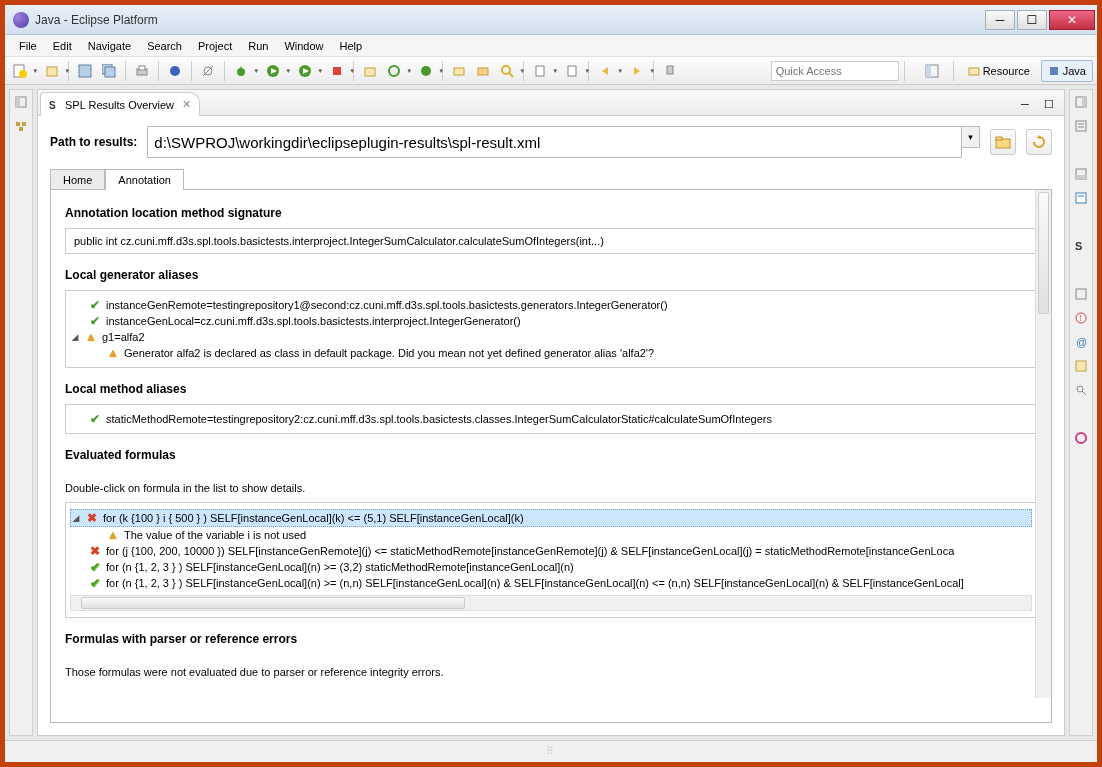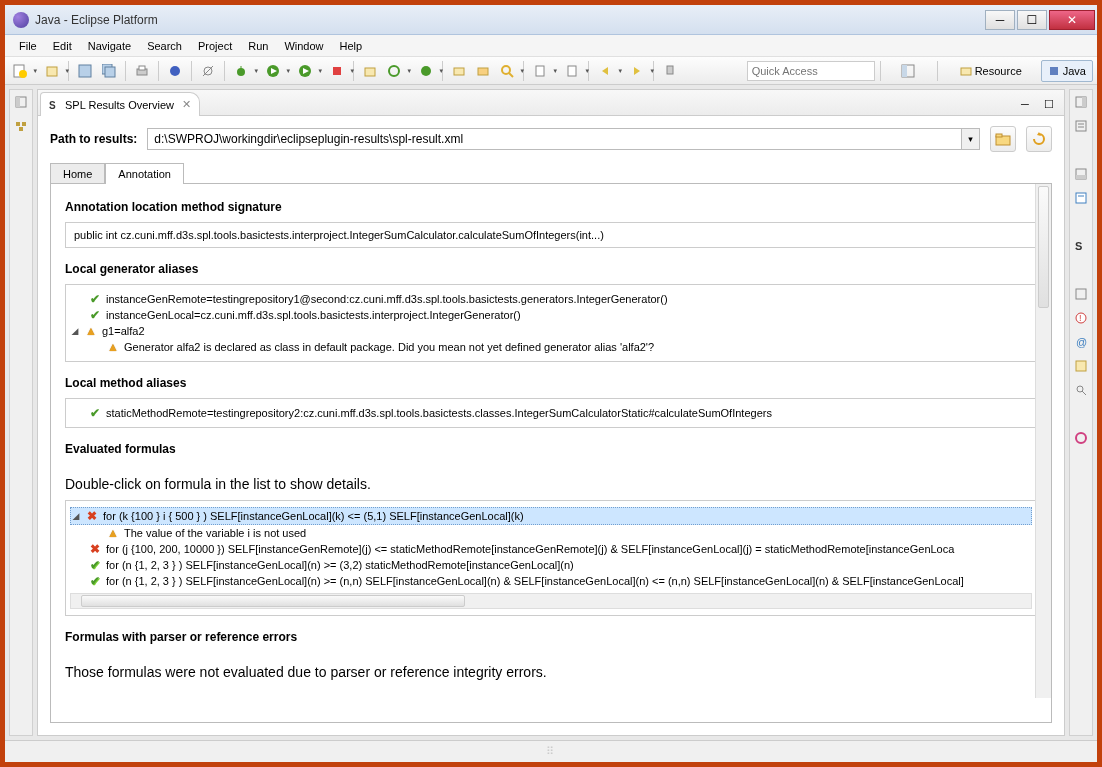--- a/index.html
+++ b/index.html
@@ -15,38 +15,38 @@
 .win-btn.close { width: 46px; background: linear-gradient(#e68, #c13040); color: #fff; border-color: #a02030; }
 
 .menubar { height: 22px; background: #f5f5f5; display: flex; align-items: center; padding: 0 6px; border-bottom: 1px solid #e0e0e0; }
 .menubar .mitem { padding: 2px 8px; cursor: pointer; }
 
 .toolbar { height: 28px; background: linear-gradient(#fdfdfd,#ececec); display: flex; align-items: center; padding: 0 4px; border-bottom: 1px solid #ccc; gap: 2px; }
 .tbtn { width: 22px; height: 22px; display: flex; align-items: center; justify-content: center; cursor: pointer; border-radius: 2px; position: relative; }
 .tsep { width: 1px; height: 20px; background: #ccc; margin: 0 3px; }
 .tdrop::after { content: "▾"; font-size: 7px; color: #555; position: absolute; right: -6px; top: 7px; }
 .quick-access { margin-left: auto; width: 128px; height: 20px; border: 1px solid #ccc; padding: 0 4px; font-size: 11px; background: #fff; }
-.persp { display: flex; align-items: center; gap: 12px; margin-left: 8px; }
+.persp { display: flex; align-items: center; gap: 4px; margin-left: 8px; }
 .persp .pbtn { height: 22px; padding: 0 6px; display: flex; align-items: center; gap: 3px; border: 1px solid transparent; cursor: pointer; border-radius: 2px; }
 .persp .pbtn.active { background: #e8f0fa; border-color: #a0b8d0; }
 
 .content { flex: 1; display: flex; background: #e8e8e8; padding: 4px; gap: 4px; overflow: hidden; }
 
 .left-trim, .right-trim { width: 24px; background: #f0f0f0; border: 1px solid #d0d0d0; display: flex; flex-direction: column; align-items: center; padding: 4px 0; gap: 8px; }
 .trim-icon { width: 16px; height: 16px; cursor: pointer; display: flex; align-items: center; justify-content: center; }
 
 .main-view { flex: 1; background: #fff; border: 1px solid #ccc; display: flex; flex-direction: column; overflow: hidden; }
 .view-tabbar { height: 26px; display: flex; align-items: flex-end; padding-left: 2px; background: linear-gradient(#f8f8f8,#ececec); border-bottom: 1px solid #ccc; }
 .view-tab { height: 24px; background: #fff; border: 1px solid #ccc; border-bottom: none; padding: 0 8px; display: flex; align-items: center; gap: 4px; border-radius: 4px 10px 0 0; font-size: 11px; position: relative; top: 1px; }
 .view-tab .tab-icon { width: 12px; height: 12px; }
 .view-ctrl { margin-left: auto; display: flex; gap: 2px; padding-right: 4px; }
 
 .path-row { display: flex; align-items: center; padding: 10px 12px; gap: 10px; }
 .path-row label { font-weight: bold; font-size: 12px; }
-.path-input { flex: 1; height: 22px; border: 1px solid #bbb; padding: 0 6px; font-size: 12px; background: #fff; }
+.path-input { flex: 1; height: 32px; border: 1px solid #bbb; padding: 0 6px; font-size: 15px; background: #fff; }
 .path-drop { width: 18px; height: 22px; border: 1px solid #bbb; border-left: none; background: #f0f0f0; cursor: pointer; display: flex; align-items: center; justify-content: center; font-size: 9px; }
 .icon-btn { width: 26px; height: 26px; border: 1px solid #ccc; background: linear-gradient(#fdfdfd,#ececec); display: flex; align-items: center; justify-content: center; cursor: pointer; border-radius: 3px; }
 
 .inner-tabs { display: flex; padding: 0 12px; }
 .inner-tab { padding: 4px 12px; border: 1px solid #bbb; border-bottom: none; background: #f5f5f5; cursor: pointer; font-size: 11px; position: relative; top: 1px; }
 .inner-tab.active { background: #fff; z-index: 2; }
 .inner-tab:not(.active) { background: #ececec; }
 
 .panel { margin: 0 12px 12px 12px; border: 1px solid #bbb; flex: 1; overflow: auto; padding: 10px 14px; position: relative; }
 .panel .vscroll { position: absolute; right: 0; top: 0; bottom: 24px; width: 16px; background: #f0f0f0; border-left: 1px solid #ddd; }
@@ -58,21 +58,21 @@
 .tree-row { display: flex; align-items: center; gap: 4px; padding: 1px 0; white-space: nowrap; }
 .tree-row.indent1 { padding-left: 18px; }
 .tree-row.indent2 { padding-left: 36px; align-items: center; }
 .tree-row.sel { background: #cde6ff; border: 1px dotted #729fcf; }
 .expander { width: 10px; font-size: 9px; color: #555; cursor: pointer; text-align: center; }
 .ico { width: 14px; height: 14px; flex-shrink: 0; display: inline-flex; align-items: center; justify-content: center; }
 .ico.ok::before { content: "✔"; color: #4a9a2a; font-weight: bold; font-size: 12px; }
 .ico.okdbl::before { content: "✔"; color: #4a9a2a; font-weight: bold; font-size: 12px; text-shadow: 1px 1px 0 #7c3; }
 .ico.warn::before { content: "▲"; color: #e8a020; font-size: 12px; text-shadow: 0 0 1px #a06000; }
 .ico.err::before { content: "✖"; color: #d84020; font-weight: bold; font-size: 12px; }
-.hint { font-size: 14px; margin: 20px 0 8px 0; }
+.hint { font-size: 11px; margin: 20px 0 8px 0; }
 
 .hscroll { height: 16px; background: #f0f0f0; border: 1px solid #ddd; display: flex; align-items: center; margin-top: 4px; }
 .hscroll .thumb { width: 40%; height: 12px; margin-left: 10px; background: linear-gradient(#fafafa,#e0e0e0); border: 1px solid #ccc; border-radius: 2px; }
 
 .statusbar { height: 22px; background: #f0f0f0; border-top: 1px solid #ccc; display: flex; align-items: center; justify-content: center; color: #888; }
 
 svg { display: block; }
 </style>
 </head>
 <body>

